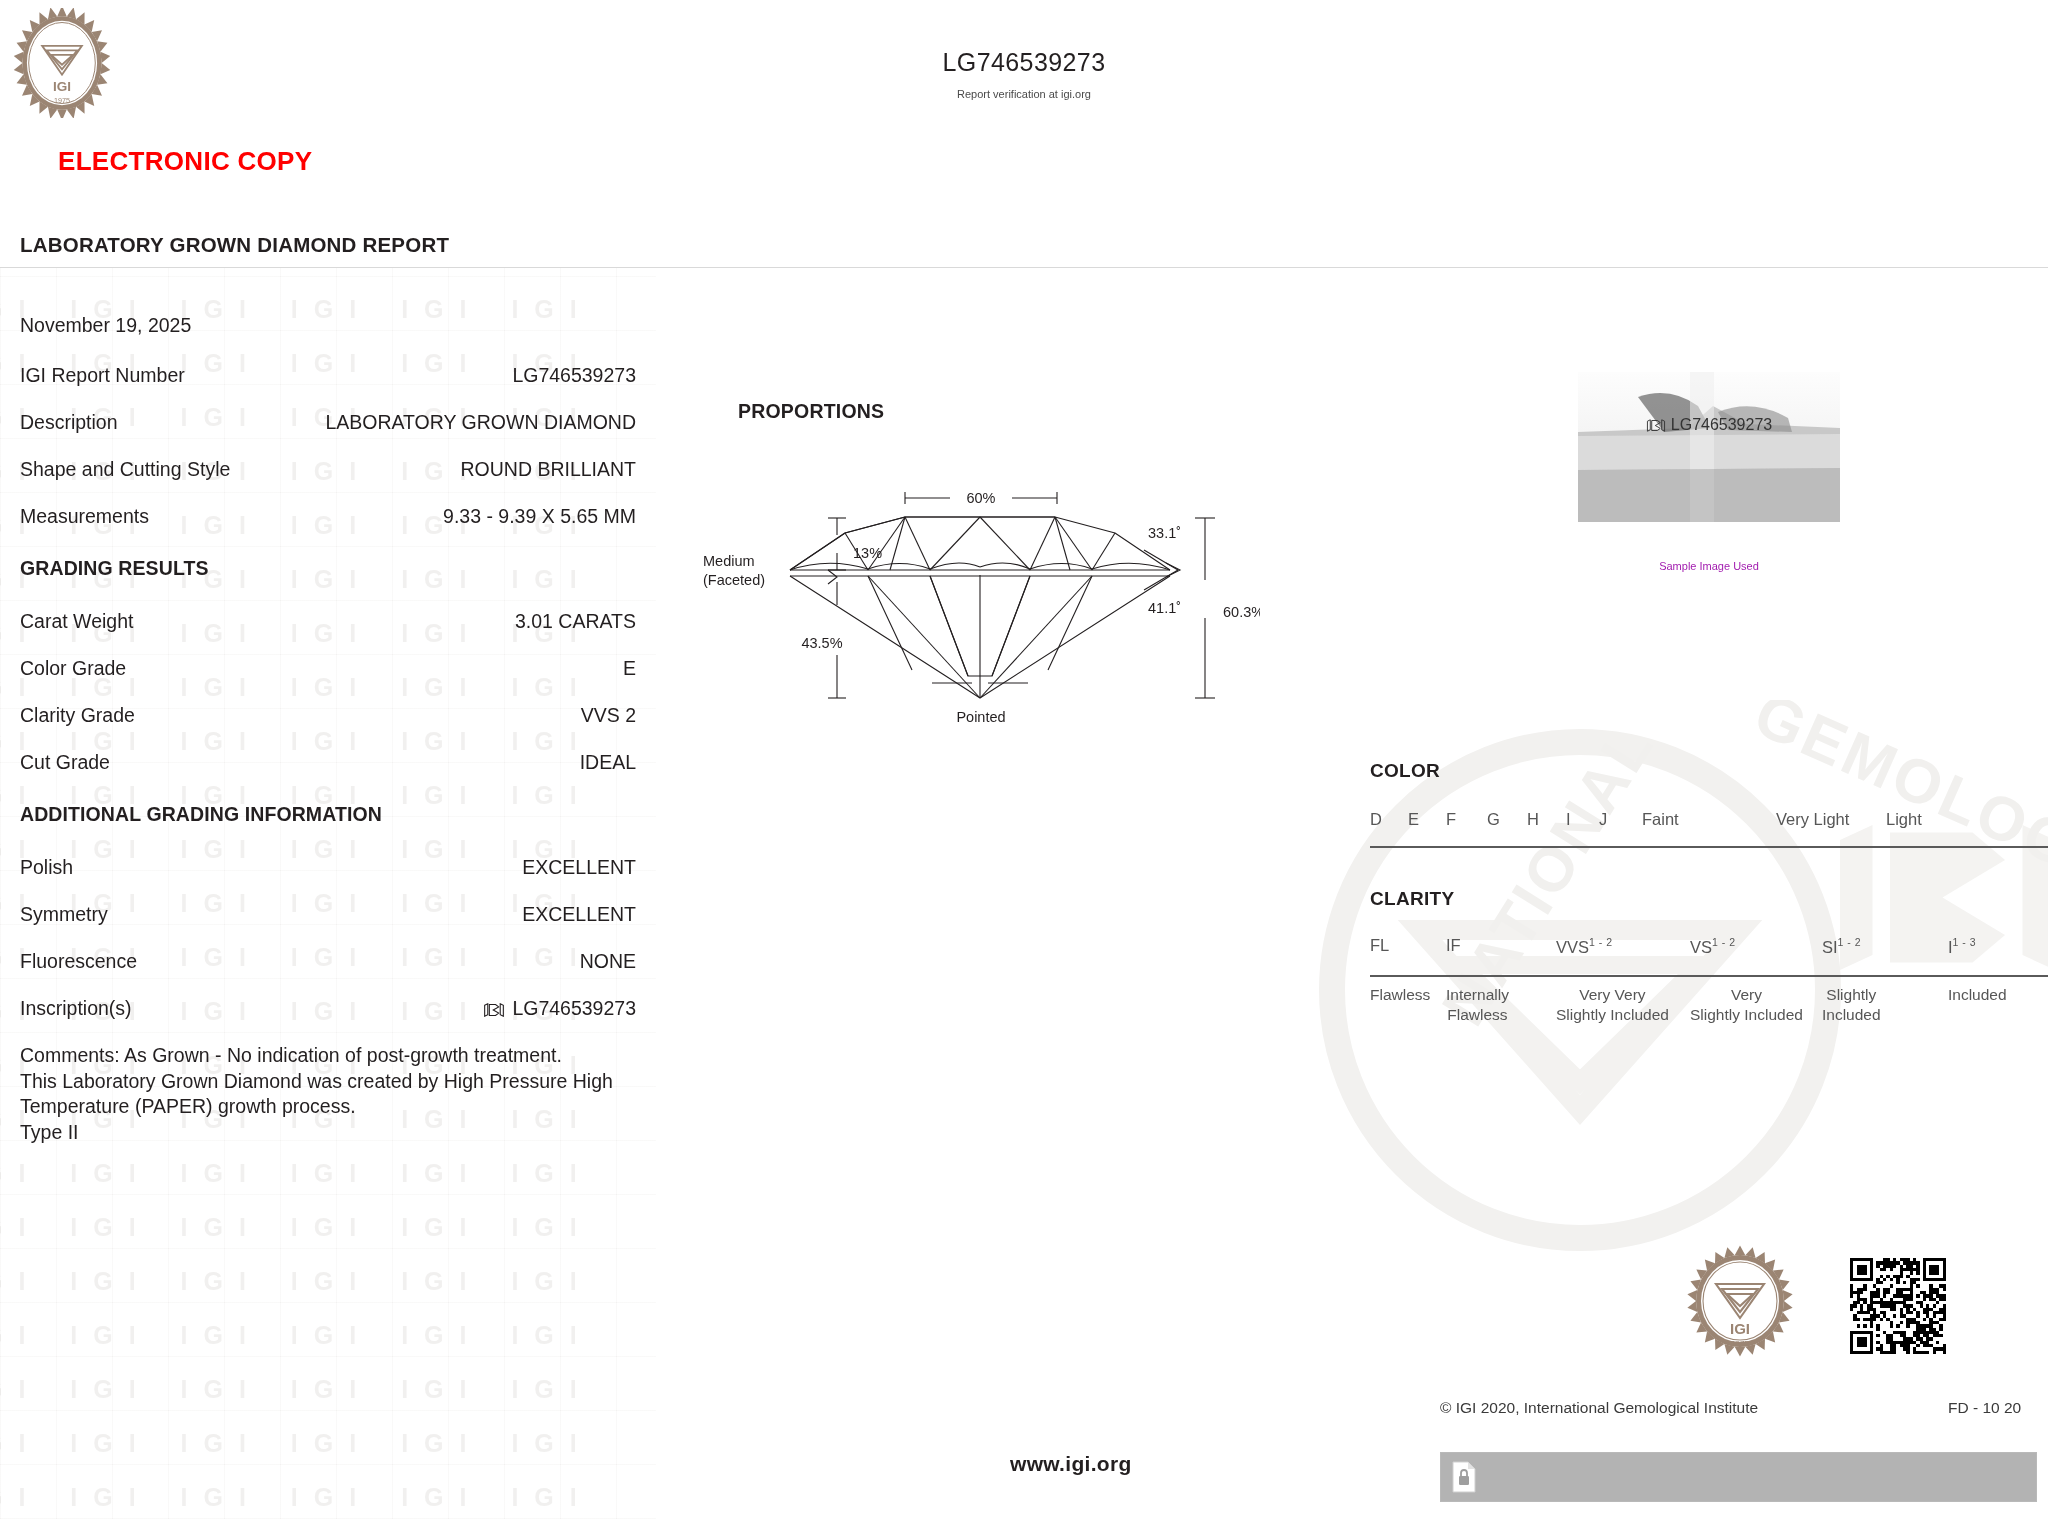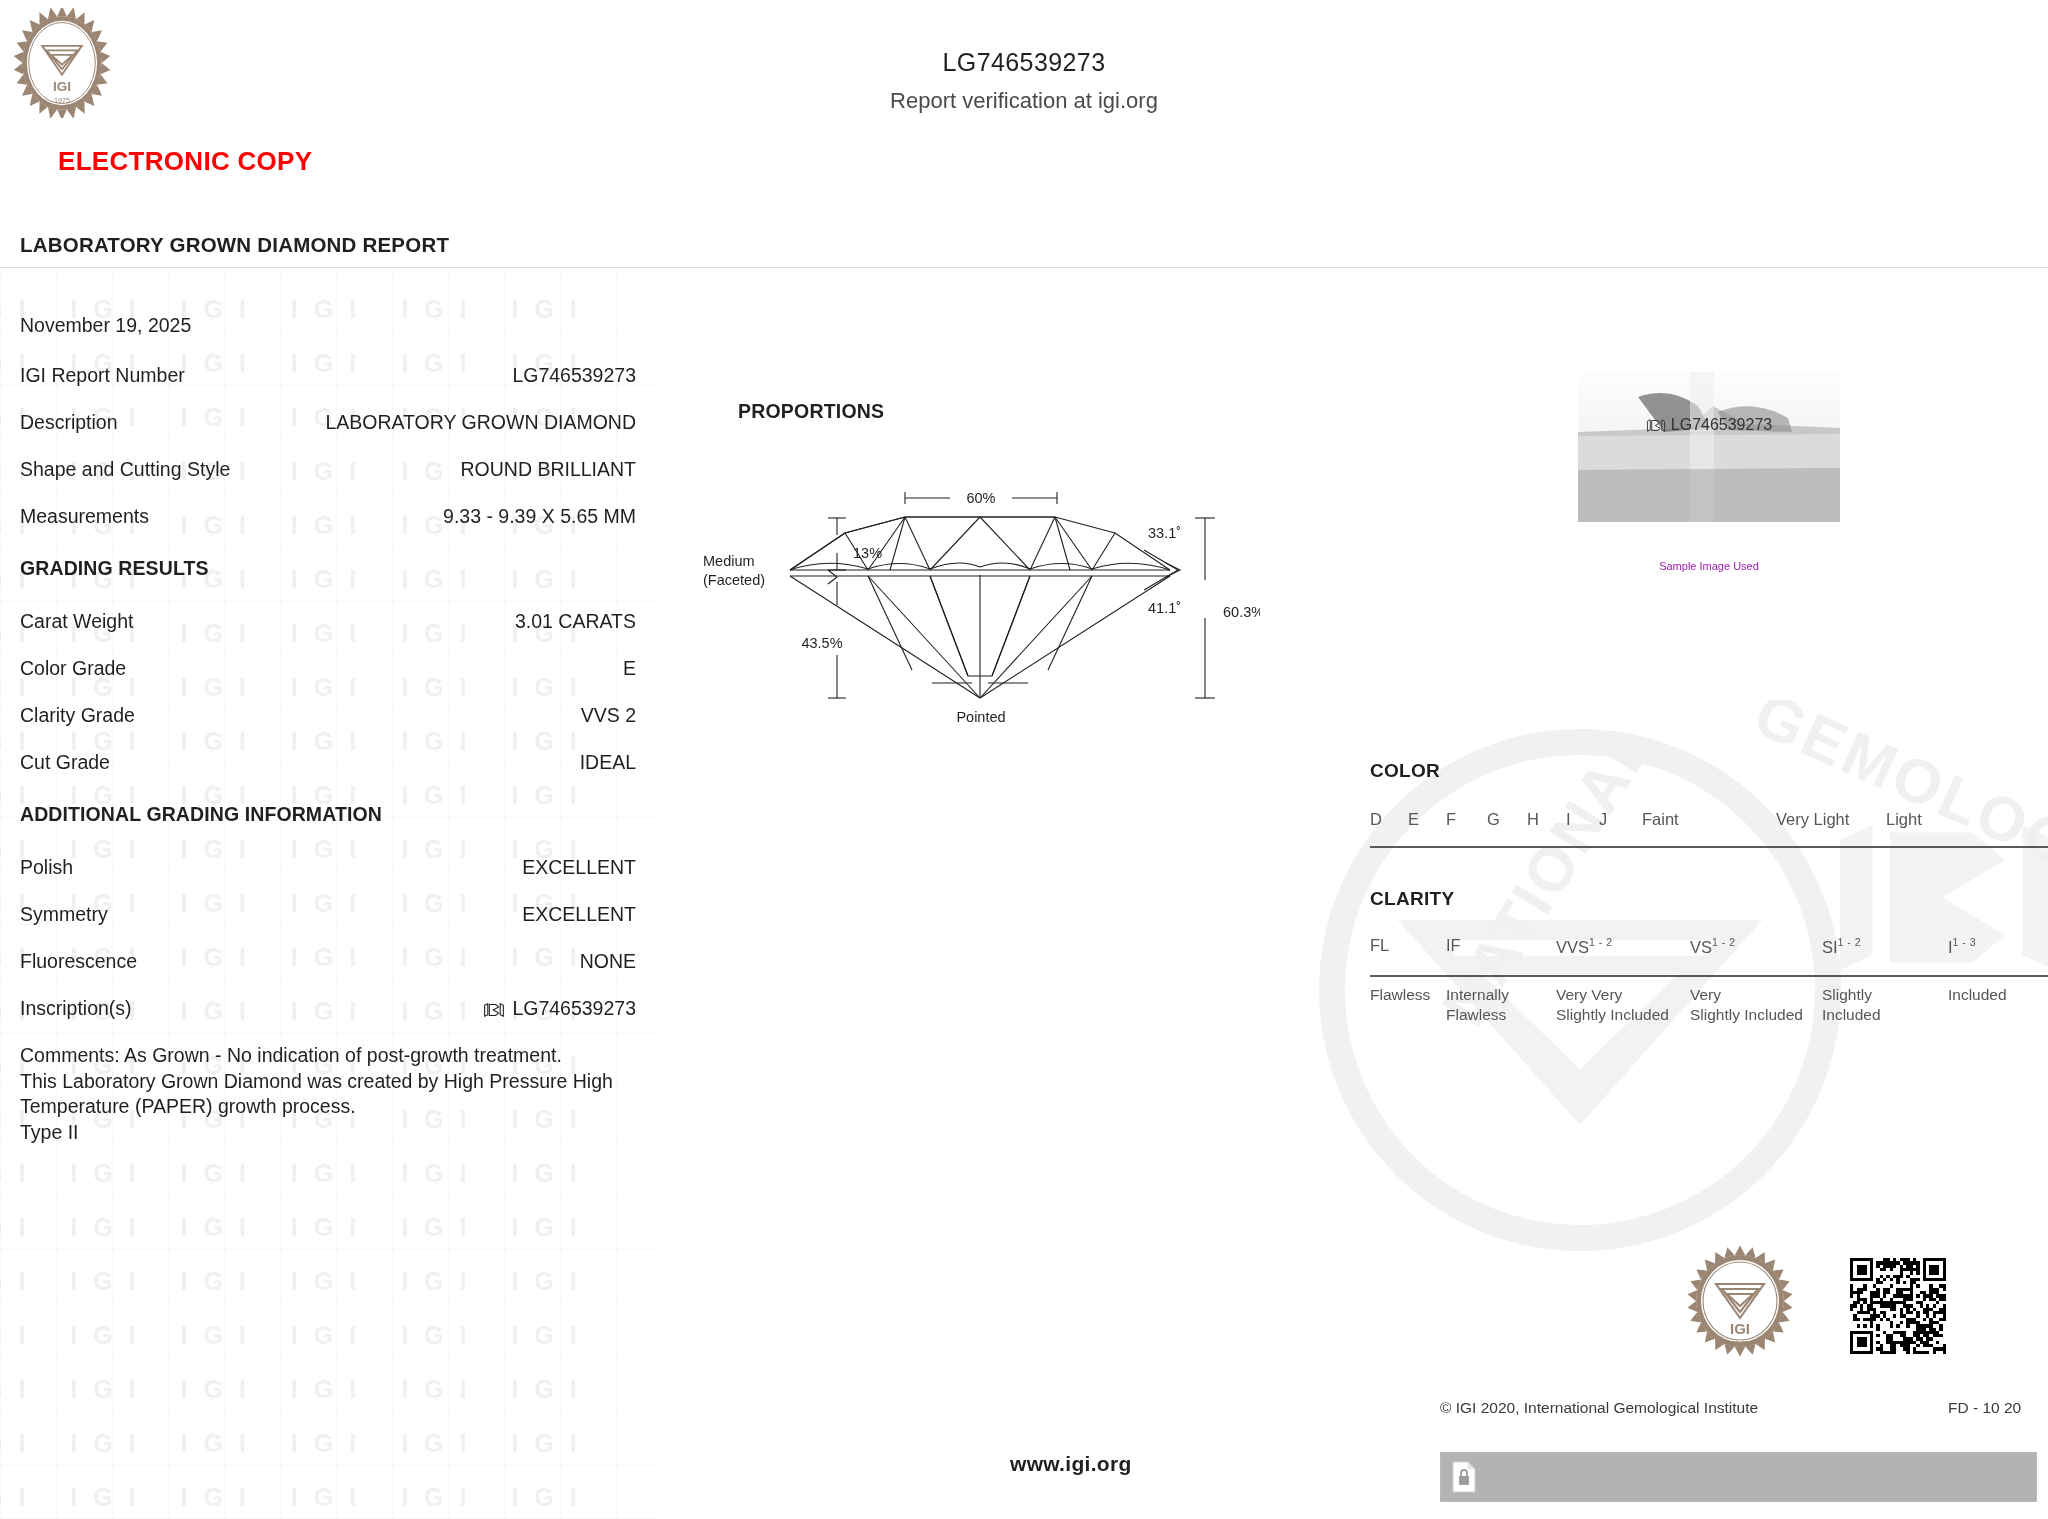--- a/index.html
+++ b/index.html
@@ -25,21 +25,21 @@
     position:absolute;left:20px;top:205px;font-size:20.5px;font-weight:bold;
     letter-spacing:.2px;
     margin-top:28px;
   }
   .rep-no{
     position:absolute;left:784px;top:48px;width:480px;text-align:center;
     font-size:25px;letter-spacing:.4px;color:#231f20;
   }
   .rep-ver{
     position:absolute;left:784px;top:88px;width:480px;text-align:center;
-    font-size:22px;color:#4a4a4a;
+    font-size:11px;color:#4a4a4a;
   }
 
   
   .rule-top{position:absolute;left:0;top:267px;width:2048px;height:1px;background:#d9d9d9;}
 
   
   .left{
     position:absolute;left:0;top:268px;width:656px;height:1251px;
     background:#ffffff;overflow:hidden;
   }
@@ -88,21 +88,21 @@
   }
   .sample-ins{
     position:absolute;left:0;right:0;top:44px;text-align:center;
     font-size:16px;color:#333;white-space:nowrap;
   }
   .sample-cap{
     position:absolute;left:1578px;top:560px;width:262px;text-align:center;
     font-size:11px;color:#a21caf;
   }
 
-  .rpanel{position:absolute;left:1370px;top:760px;width:678px;height:560px;}
+  .rpanel{position:absolute;left:1370px;top:760px;width:678px;height:560px;text-align:center;}
 
   .scale-title{font-size:19px;font-weight:bold;letter-spacing:.3px;color:#231f20;}
   .scale-rule{height:2px;background:#5a5a5a;}
   .gl{position:absolute;font-size:16.5px;color:#565656;white-space:nowrap;}
   .gl sup{font-size:10.5px;letter-spacing:.5px;}
   .desc{position:absolute;font-size:15.5px;color:#565656;line-height:20px;white-space:nowrap;}
 
   
   .bigwm{
     position:absolute;left:1280px;top:700px;width:768px;height:600px;

